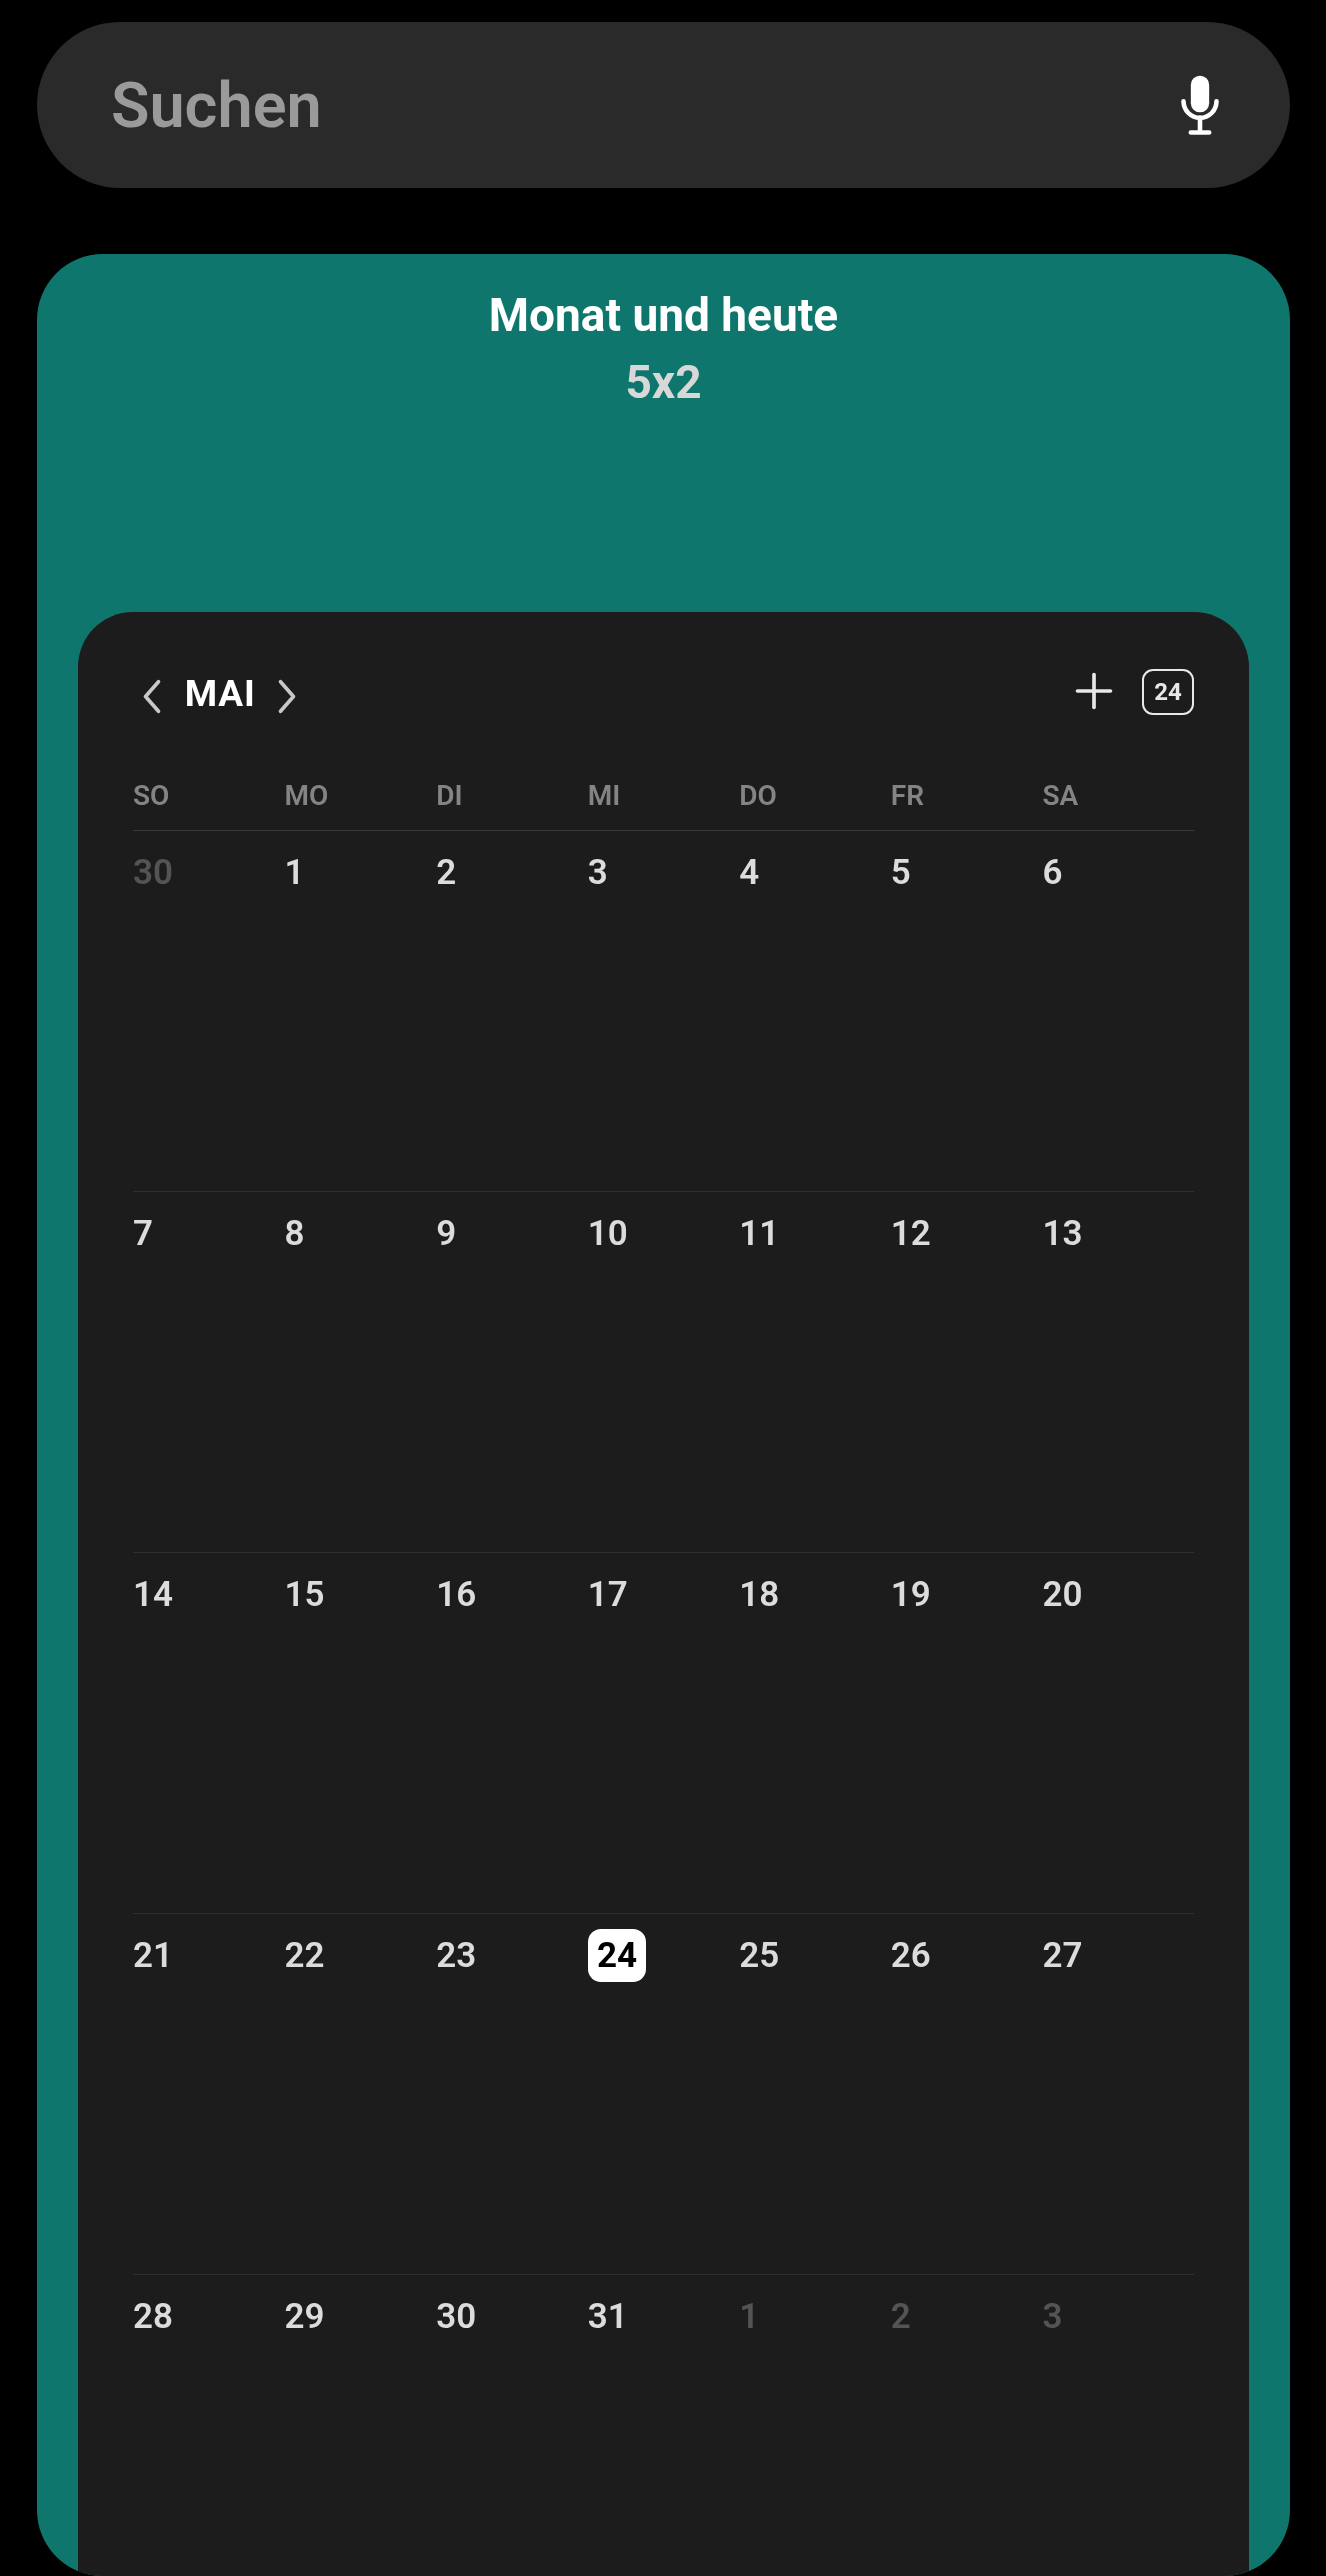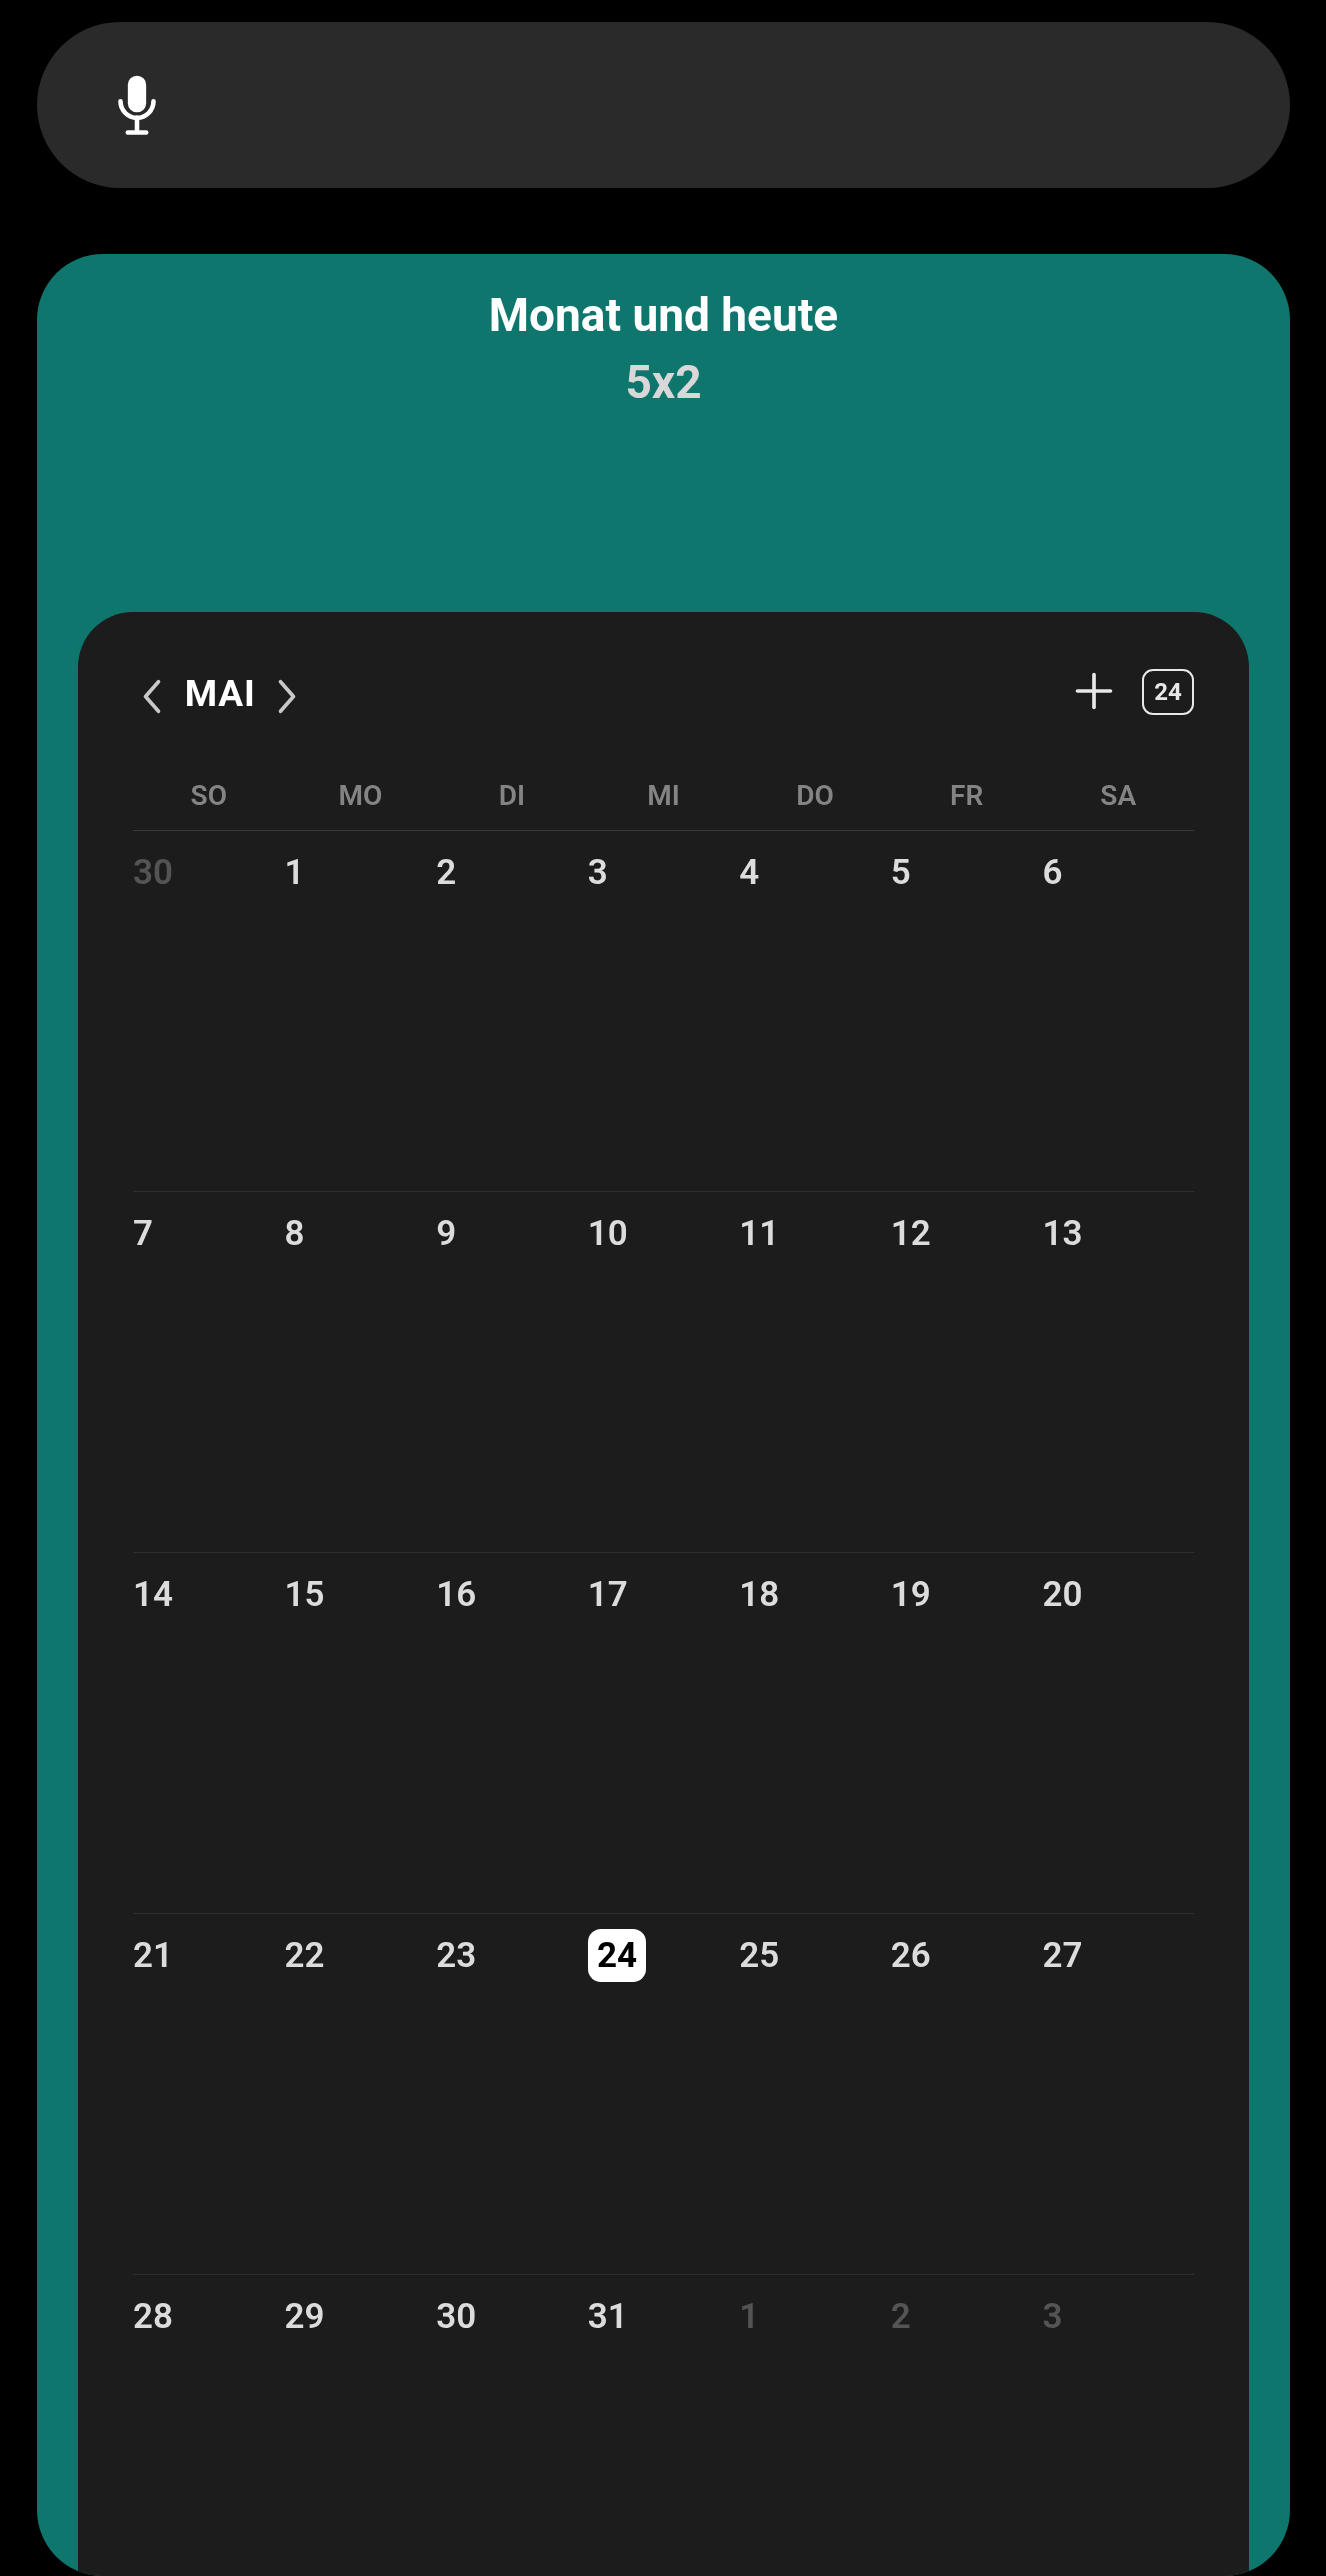--- a/index.html
+++ b/index.html
@@ -110,21 +110,21 @@
     color: #e8e8e8;
   }
   .weekday-row {
     display: grid;
     grid-template-columns: repeat(7, 1fr);
     margin-top: 64px;
     padding-bottom: 18.4px;
     border-bottom: 0.9px solid #3a3a3a;
   }
   .weekday-cell {
-    text-align: center;
+    text-align: left;
     font-size: 28px;
     font-weight: 600;
     color: #848484;
   }
   .grid {
     display: grid;
     grid-template-columns: repeat(7, 1fr);
   }
   .week-row {
     display: contents;
@@ -155,20 +155,21 @@
     padding: 0 9.2px;
     font-weight: 700;
   }
 </style>
 </head>
 <body>
 
 <div class="screen">
 
   <div class="search-bar">
+    <div class="search-placeholder">Suchen</div>
     <div class="mic-icon">
       <svg width="52" height="66" viewBox="0 0 56 72">
         <rect x="18" y="4" width="20" height="40" rx="10" fill="#fff"></rect>
         <path d="M10 32 a18 18 0 0 0 36 0" stroke="#fff" stroke-width="5" fill="none" stroke-linecap="round"></path>
         <line x1="28" y1="50" x2="28" y2="64" stroke="#fff" stroke-width="5" stroke-linecap="round"></line>
         <line x1="18" y1="66" x2="38" y2="66" stroke="#fff" stroke-width="5" stroke-linecap="round"></line>
       </svg>
     </div>
   </div>
 

